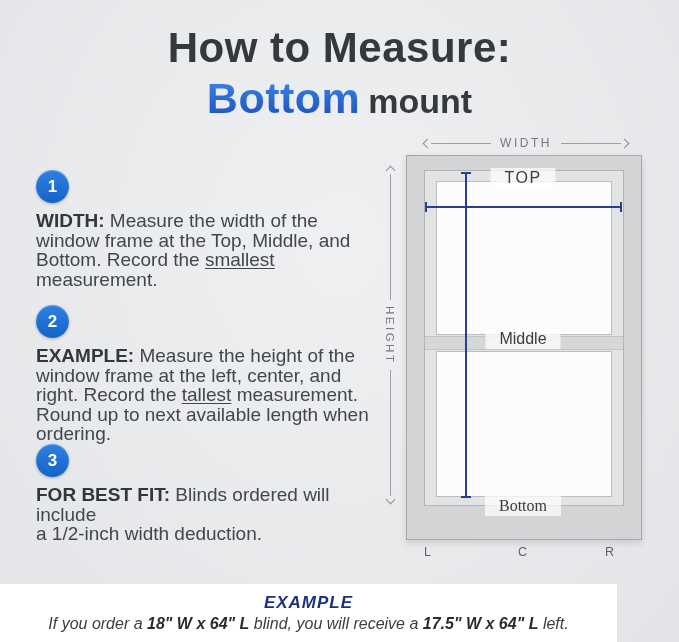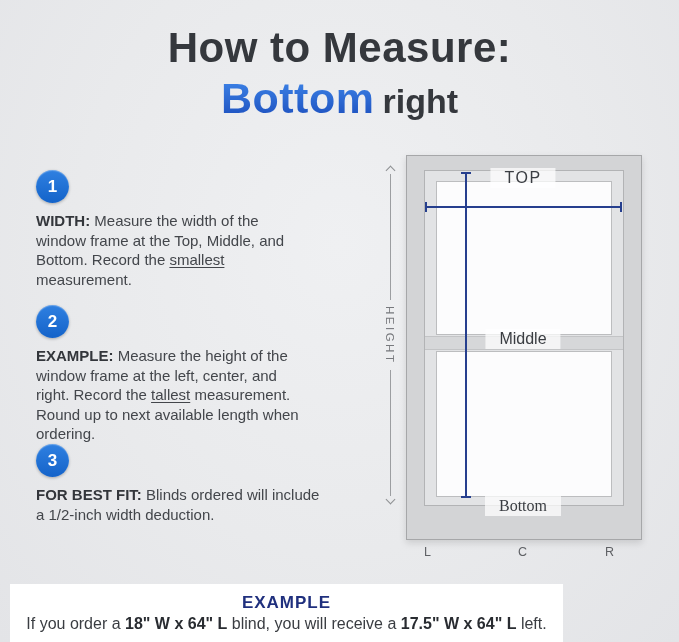--- a/index.html
+++ b/index.html
@@ -24,21 +24,21 @@
 
   
   .step { position:absolute; left:36px; width:345px; }
   .step-num {
     width:33px; height:33px; border-radius:50%;
     background:linear-gradient(180deg,#2f80e1,#1463c9);
     color:#fff; font-size:17px; font-weight:700;
     display:flex; align-items:center; justify-content:center;
     box-shadow:0 1px 3px rgba(0,0,0,.28), inset 0 1px 1px rgba(255,255,255,.3);
   }
-  .step p { margin-top:8px; font-size:15px; line-height:19.5px; color:#43464b; white-space:pre-wrap; }
+  .step p { margin-top:8px; font-size:19px; line-height:19.5px; color:#43464b; white-space:pre-wrap; }
   .step b { color:#33363b; font-weight:700; }
   .step u { text-underline-offset:2px;text-align:center; }
   #step-1 { top:170px; } #step-2 { top:305px; } #step-3 { top:444px; }
 
   
   .win-outer {
     position:absolute; left:406px; top:155px; width:236px; height:385px;
     background:#d3d4d6; border:1px solid #a6a7a9;
     box-shadow:0 3px 7px rgba(0,0,0,.13);
   }
@@ -87,36 +87,36 @@
   }
   .badge-top { top:168px; letter-spacing:1.5px; font-weight:500; }
   .badge-middle { top:329px; }
   .badge-bottom { top:496px;font-family:Liberation Serif, serif; }
 
   .lcr { position:absolute; top:545px; font-size:12.5px; color:#5f6165; letter-spacing:1px; transform:translateX(-50%); }
   .lcr-l { left:428px; } .lcr-c { left:523px; } .lcr-r { left:610px; }
 
   
   .example {
-    position:absolute; left:10px; top:584px; width:553px; height:58px;
-    background:#ffffff; text-align:center;
+    position:absolute; left:0; top:584px; width:617px; height:58px;
+    background:#ffffff; text-align:center;font-style:italic;
   }
   .example h2 { margin-top:9px; font-size:17px; font-weight:700; color:#20307e; letter-spacing:1px; }
   .example p { margin-top:2px; font-size:16px; color:#3a3d42; }
   .example p b { color:#292c31; font-weight:700; }
 </style>
 </head>
 <body>
 
 <div class="page">
 
   <div class="title-block">
     <div class="title-line1">How to Measure:</div>
     <div class="title-line2">
-      <span class="title-highlight">Bottom</span><span class="title-suffix">right</span>
+      <span class="title-highlight">Bottom</span><span class="title-suffix">mount</span>
     </div>
   </div>
 
   <div class="step" id="step-1">
     <div class="step-num">1</div>
     <p><b>WIDTH:</b><span> Measure the width of the
 window frame at the Top, Middle, and
 Bottom. Record the </span><u>smallest</u><span>
 measurement.</span></p>
   </div>
@@ -129,20 +129,27 @@
 Round up to next available length when
 ordering.</span></p>
   </div>
 
   <div class="step" id="step-3">
     <div class="step-num">3</div>
     <p><b>FOR BEST FIT:</b><span> Blinds ordered will include
 a 1/2-inch width deduction.</span><u></u><span></span></p>
   </div>
 
+  <div class="dim width-arrow">
+    <span class="chev chev-left"></span>
+    <span class="line"></span>
+    <span class="dim-label">WIDTH</span>
+    <span class="line"></span>
+    <span class="chev chev-right"></span>
+  </div>
 
   <div class="dim height-arrow">
     <span class="chev chev-up"></span>
     <span class="line"></span>
     <span class="dim-label">HEIGHT</span>
     <span class="line"></span>
     <span class="chev chev-down"></span>
   </div>
 
   <div class="win-outer">

